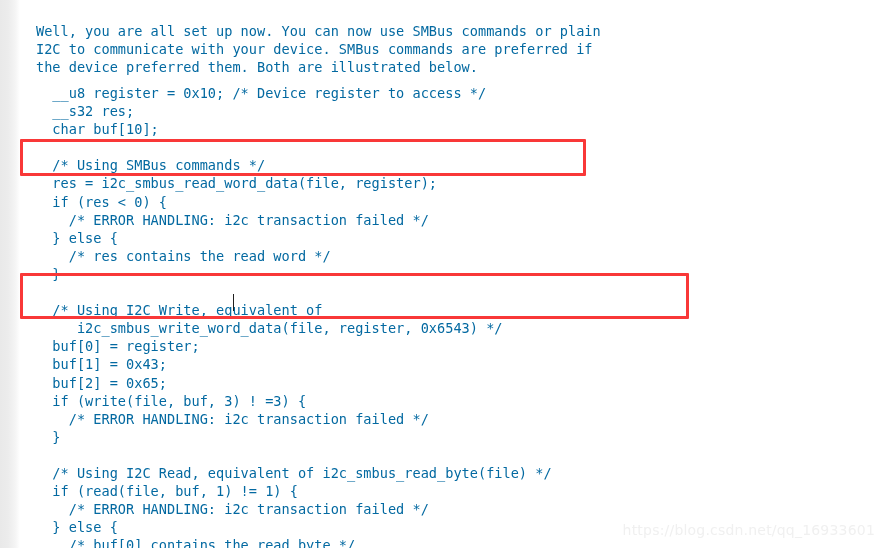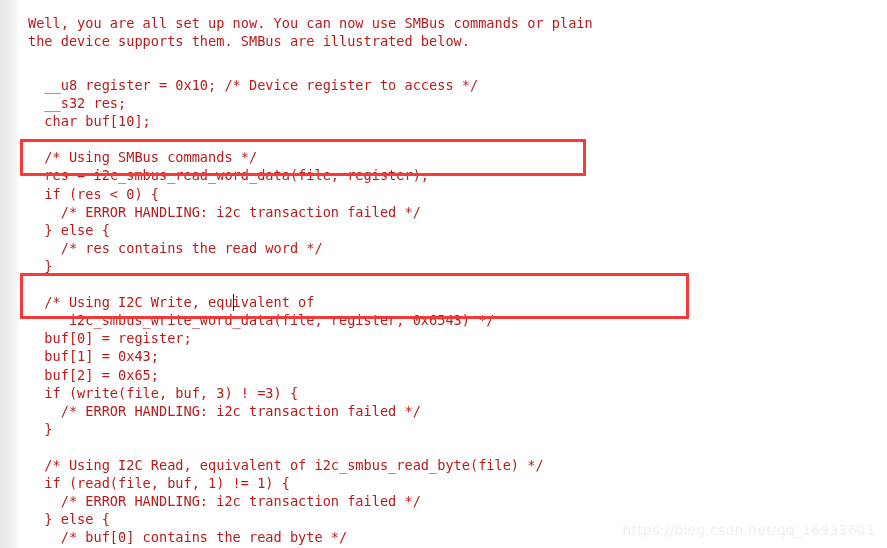--- a/index.html
+++ b/index.html
@@ -42,23 +42,23 @@
     left: 0;
     top: 0;
     width: 887px;
     height: 548px;
   }
 
   .para-block,
   .code-block {
     position: absolute;
     left: 20px;
-    margin: 8px;
+    margin: 16px;
     padding: 0;
-    color: #b91c1c;
+    color: #0369a1;
     font-family: "DejaVu Sans Mono", "Liberation Mono", monospace;
     font-size: 13.6px;
     line-height: 18.1px;
     letter-spacing: 0px;
     white-space: pre;
     font-weight: 400;
   }
 
   .para-block { top: 6px; }
   .code-block { top: 68px; }
@@ -113,21 +113,21 @@
 </style>
 </head>
 <body>
 
 <div id="page">
 
   <div id="left-gutter"></div>
 
   <div id="text-layer">
 
-    <div class="para-block"><span class="code-line">Well, you are all set up now. You can now use SMBus commands or plain</span><span class="code-line">the device supports them. SMBus are illustrated below.</span></div>
+    <div class="para-block"><span class="code-line">Well, you are all set up now. You can now use SMBus commands or plain</span><span class="code-line">I2C to communicate with your device. SMBus commands are preferred if</span><span class="code-line">the device preferred them. Both are illustrated below.</span></div>
 
     <div class="code-block"><span class="code-line">  __u8 register = 0x10; /* Device register to access */</span><span class="code-line">  __s32 res;</span><span class="code-line">  char buf[10];</span><span class="blank-line"></span><span class="code-line">  /* Using SMBus commands */</span><span class="code-line">  res = i2c_smbus_read_word_data(file, register);</span><span class="code-line">  if (res &lt; 0) {</span><span class="code-line">    /* ERROR HANDLING: i2c transaction failed */</span><span class="code-line">  } else {</span><span class="code-line">    /* res contains the read word */</span><span class="code-line">  }</span><span class="blank-line"></span><span class="code-line">  /* Using I2C Write, equivalent of</span><span class="code-line">     i2c_smbus_write_word_data(file, register, 0x6543) */</span><span class="code-line">  buf[0] = register;</span><span class="code-line">  buf[1] = 0x43;</span><span class="code-line">  buf[2] = 0x65;</span><span class="code-line">  if (write(file, buf, 3) ! =3) {</span><span class="code-line">    /* ERROR HANDLING: i2c transaction failed */</span><span class="code-line">  }</span><span class="blank-line"></span><span class="code-line">  /* Using I2C Read, equivalent of i2c_smbus_read_byte(file) */</span><span class="code-line">  if (read(file, buf, 1) != 1) {</span><span class="code-line">    /* ERROR HANDLING: i2c transaction failed */</span><span class="code-line">  } else {</span><span class="code-line">    /* buf[0] contains the read byte */</span></div>
 
   </div>
 
   <div class="annot-box" id="annot-box-1"></div>
   <div class="annot-box" id="annot-box-2"></div>
 
   <div id="text-caret"></div>
 

